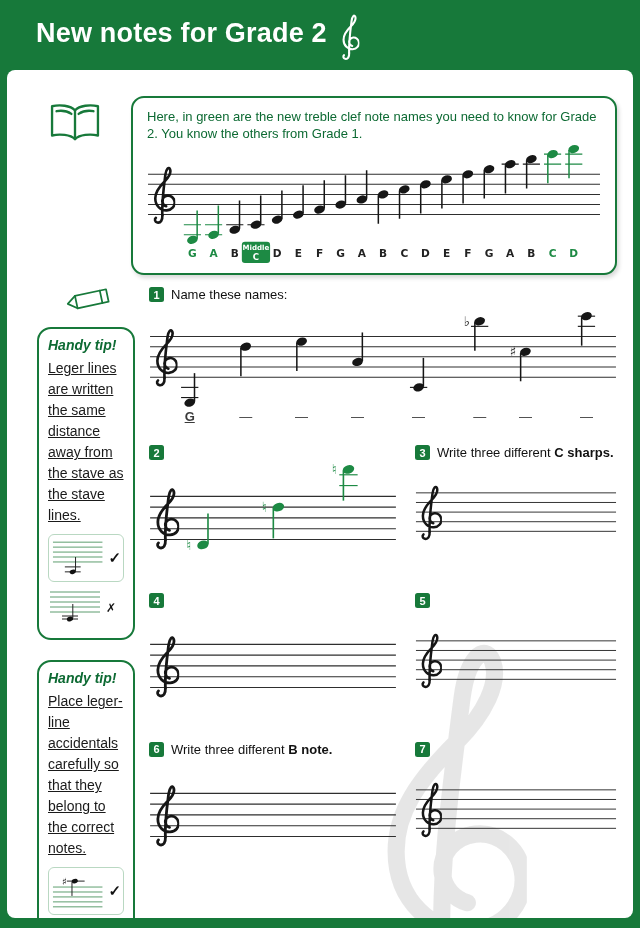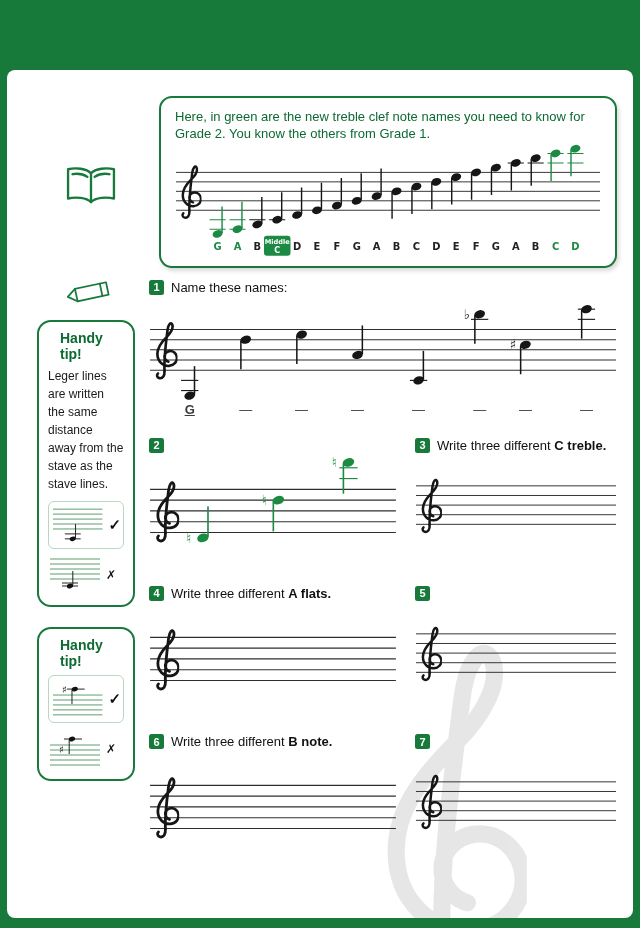--- a/index.html
+++ b/index.html
@@ -5,34 +5,34 @@
   html,body{margin:0;padding:0;}
   body{width:640px;height:928px;font-family:"Liberation Sans",sans-serif;background:#fff;}
   .page{position:relative;width:640px;height:928px;background:#17793a;overflow:hidden;}
   .page-header{height:70px;display:flex;align-items:center;gap:10px;padding:0 0 4px 36px;box-sizing:border-box;}
   .page-header h1{margin:0;color:#fff;font-size:27px;font-weight:700;letter-spacing:.2px;}
   .header-clef{width:24px;height:56px;margin-top:4px;}
   .sheet{position:absolute;left:7px;right:7px;top:70px;bottom:10px;background:#fff;border-radius:8px;overflow:hidden;}
   .sheet-inner{position:relative;z-index:1;}
   .watermark{position:absolute;z-index:0;left:348px;top:512px;width:172px;height:462px;opacity:.5;}
 
-  .intro-row{display:flex;align-items:center;gap:24px;padding:26px 16px 0 40px;}
+  .intro-row{display:flex;align-items:flex-start;gap:12px;padding:26px 16px 0 24px;}
   .book-wrap{flex:none;width:88px;display:flex;justify-content:center;margin-top:6px;}
   .book-icon{width:54px;height:40px;}
   .intro-box{flex:1;border:2.5px solid #17793a;border-radius:13px;padding:10px 14px 8px;box-shadow:2px 3px 4px rgba(0,0,0,.15);background:#fff;}
   .intro-text{margin:0 0 2px;color:#0d6a33;font-size:13px;line-height:1.32;}
   .staffbox svg{display:block;width:100%;}
   svg text{font-family:"DejaVu Sans",sans-serif;}
 
   .main{display:grid;grid-template-columns:98px 1fr;column-gap:14px;padding:10px 16px 0 30px;}
   .pencil-icon{width:46px;height:22px;margin:4px 0 2px 28px;transform:rotate(-12deg);}
   .tip{border:2.5px solid #17793a;border-radius:14px;padding:8px 9px 10px;margin-top:10px;background:#fff;}
   .tip.tip-2{margin-top:20px;}
-  .tip h3{margin:0 12px 5px;color:#0d6a33;font-size:14px;}
-  .tip p{margin:0 0 8px;font-size:12px;line-height:1.5;color:#1a1a1a;}
+  .tip h3{margin:0 0 5px;color:#0d6a33;font-size:14px;font-style:italic;}
+  .tip p{margin:0 0 8px;font-size:14px;line-height:1.5;color:#1a1a1a;text-decoration:underline;}
   .demo{display:flex;align-items:center;gap:4px;margin-top:6px;}
   .demo.boxed{border:1.5px solid #b9d8c2;border-radius:6px;padding:3px 2px;}
   .mark-check{font-size:15px;font-weight:700;color:#111;}
   .mark-cross{font-size:12px;color:#111;}
 
   .ex-head{display:flex;align-items:center;gap:7px;font-size:13px;color:#111;}
   .badge{width:15px;height:15px;background:#17793a;color:#fff;font-size:11px;font-weight:700;display:flex;align-items:center;justify-content:center;border-radius:2.5px;flex:none;}
   .ex-head b{font-weight:700;}
   .ex1-block{margin-top:2px;}
   .ex1-block .staffbox{margin-top:4px;}
@@ -50,20 +50,26 @@
     <symbol id="gclef" viewBox="0 0 26 70">
       <g fill="none" stroke="currentColor" stroke-width="2.6" stroke-linecap="round">
         <path d="M13.2 57.5 C12.6 44 14.6 30 16.2 17.5 C17 11.5 19.6 9.2 20.8 12 C22 15.2 19.6 20 15.4 24.2 C9.6 30 6.2 34.8 6.2 40.8 C6.2 48.4 11.8 53.2 17.6 52.8 C23 52.4 25.8 48.2 25.4 44.4 C25 40.4 21.6 37.8 18.2 38.2 C14.8 38.6 12.8 41.4 13.2 44.2 C13.5 46.4 15 48 17 48.6"></path>
         <path d="M13.2 57.5 C13.5 62.5 11.5 65.5 8.2 64.8 C5.8 64.3 5.2 61.5 6.8 60.2"></path>
       </g>
     </symbol>
   </defs>
 </svg>
 
 <div class="page">
+  <header class="page-header">
+    <h1>New notes for Grade 2</h1>
+    <svg class="header-clef" viewBox="0 0 26 70">
+        <use href="#gclef" color="#ffffff"></use>
+      </svg>
+  </header>
 
   <div class="sheet">
     <svg class="watermark" viewBox="0 0 26 70">
         <use href="#gclef" color="#cfcfcf"></use>
       </svg>
 
     <div class="sheet-inner">
 
       <div class="intro-row">
         <div class="book-wrap">
@@ -209,20 +215,21 @@
                   <line x1="24.8" y1="30" x2="24.8" y2="16"></line>
                 </g>
                 <ellipse cx="22" cy="31" rx="3.2" ry="2.3" fill="#111" transform="rotate(-18 22 31)"></ellipse>
               </svg>
               <span class="mark-cross">✗</span>
             </div>
           </div>
 
           <div class="tip tip-2">
             <h3>Handy tip!</h3>
+            <p>Place leger-line accidentals carefully so that they belong to the correct notes.</p>
             <div class="demo boxed">
               <svg viewBox="0 0 54 40" width="54" height="40">
                 <g stroke="#49915d" stroke-width=".9">
                   <line x1="2" y1="16" x2="52" y2="16"></line>
                     <line x1="2" y1="21" x2="52" y2="21"></line>
                     <line x1="2" y1="26" x2="52" y2="26"></line>
                     <line x1="2" y1="31" x2="52" y2="31"></line>
                     <line x1="2" y1="36" x2="52" y2="36"></line>
                 </g>
                 <line x1="16" y1="10" x2="34" y2="10" stroke="#222" stroke-width="1"></line>
@@ -326,40 +333,39 @@
                     <line x1="176.5" y1="10" x2="193.5" y2="10" stroke="#1d8a44" stroke-width="1.1"></line>
                     <line x1="180.3" y1="6" x2="180.3" y2="34" stroke="#1d8a44" stroke-width="1.5"></line>
                     <ellipse cx="185" cy="5" rx="5.4" ry="3.9" fill="#1d8a44" transform="rotate(-18 185 5)"></ellipse>
                     <text x="169.5" y="9.5" font-size="13" fill="#1d8a44">♮</text>
                   </svg>
                 </div>
             </div>
             <div>
               <div class="ex-head">
                 <span class="badge">3</span>
-                <span><span>Write three different </span><b>C treble.</b></span>
+                <span><span>Write three different </span><b>C sharps.</b></span>
               </div>
               <div class="staffbox">
                   <svg viewBox="0 0 210 105">
                     <line x1="1" y1="30" x2="209" y2="30" stroke="#2e2e2e" stroke-width="1"></line>
                     <line x1="1" y1="40" x2="209" y2="40" stroke="#2e2e2e" stroke-width="1"></line>
                     <line x1="1" y1="50" x2="209" y2="50" stroke="#2e2e2e" stroke-width="1"></line>
                     <line x1="1" y1="60" x2="209" y2="60" stroke="#2e2e2e" stroke-width="1"></line>
                     <line x1="1" y1="70" x2="209" y2="70" stroke="#2e2e2e" stroke-width="1"></line>
                     <use x="2" y="12" width="26" height="72" href="#gclef" color="#161616"></use>
                   </svg>
                 </div>
             </div>
           </div>
 
           <div class="ex-pair">
             <div>
               <div class="ex-head">
                 <span class="badge">4</span>
-                <span><span>Write three different </span><b>A flats.</b></span>
               </div>
               <div class="staffbox">
                   <svg viewBox="0 0 230 105">
                     <line x1="1" y1="30" x2="229" y2="30" stroke="#2e2e2e" stroke-width="1"></line>
                     <line x1="1" y1="40" x2="229" y2="40" stroke="#2e2e2e" stroke-width="1"></line>
                     <line x1="1" y1="50" x2="229" y2="50" stroke="#2e2e2e" stroke-width="1"></line>
                     <line x1="1" y1="60" x2="229" y2="60" stroke="#2e2e2e" stroke-width="1"></line>
                     <line x1="1" y1="70" x2="229" y2="70" stroke="#2e2e2e" stroke-width="1"></line>
                     <use x="2" y="12" width="26" height="72" href="#gclef" color="#161616"></use>
                   </svg>

